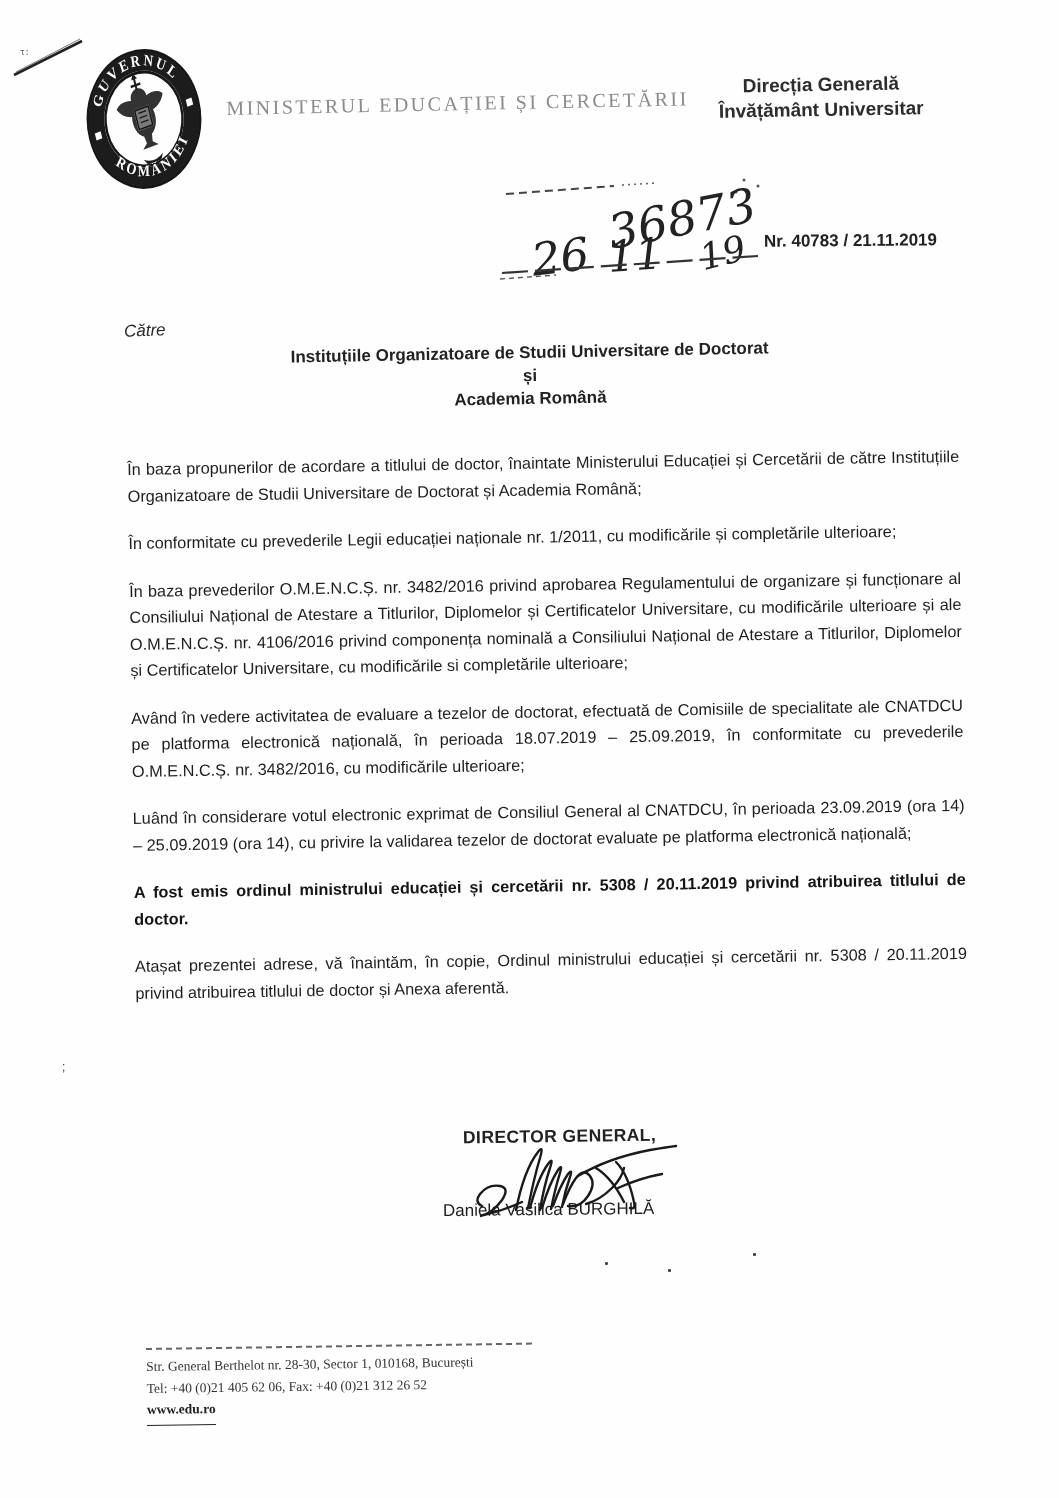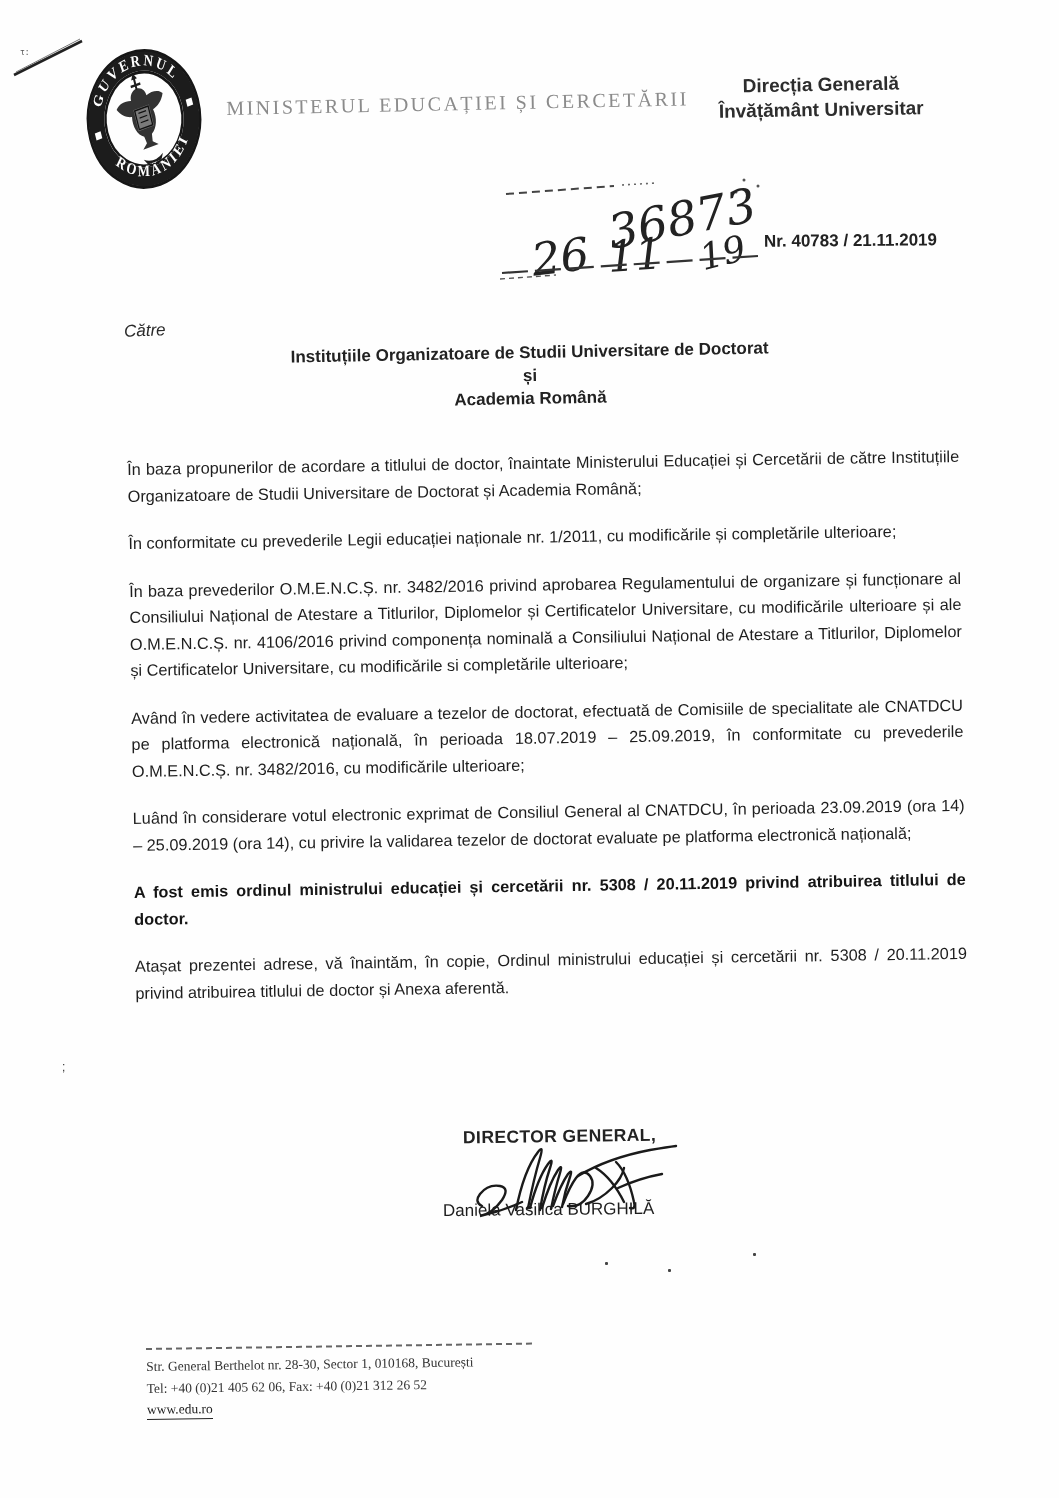--- a/index.html
+++ b/index.html
@@ -79,22 +79,22 @@
   .footer{
     position:absolute;left:146px;top:1348px;width:430px;
     font-family:"Liberation Serif", serif;font-size:13.5px;color:#333;
     transform:rotate(-0.8deg);transform-origin:0 0;
   }
   .footer .rule{
     width:386px;border-top:2px dashed #666;margin-bottom:8px;
   }
   .footer .line{margin:0 0 5px 0;line-height:17px;}
   .footer .site{
-    display:inline-block;font-weight:400;color:#222;
-    border-bottom:1.5px solid #222;padding-bottom:1px;
+    display:inline-block;font-weight:700;color:#222;
+    border-bottom:1.5px solid #222;padding-bottom:7px;
   }
 </style>
 </head>
 <body>
 
 <div class="page">
 
   <svg class="mark-diag" width="90" height="50">
     <line x1="6" y1="43" x2="74" y2="9" stroke="#222" stroke-width="2.6"></line>
     <line x1="8" y1="40" x2="72" y2="7" stroke="#777" stroke-width="1"></line>

